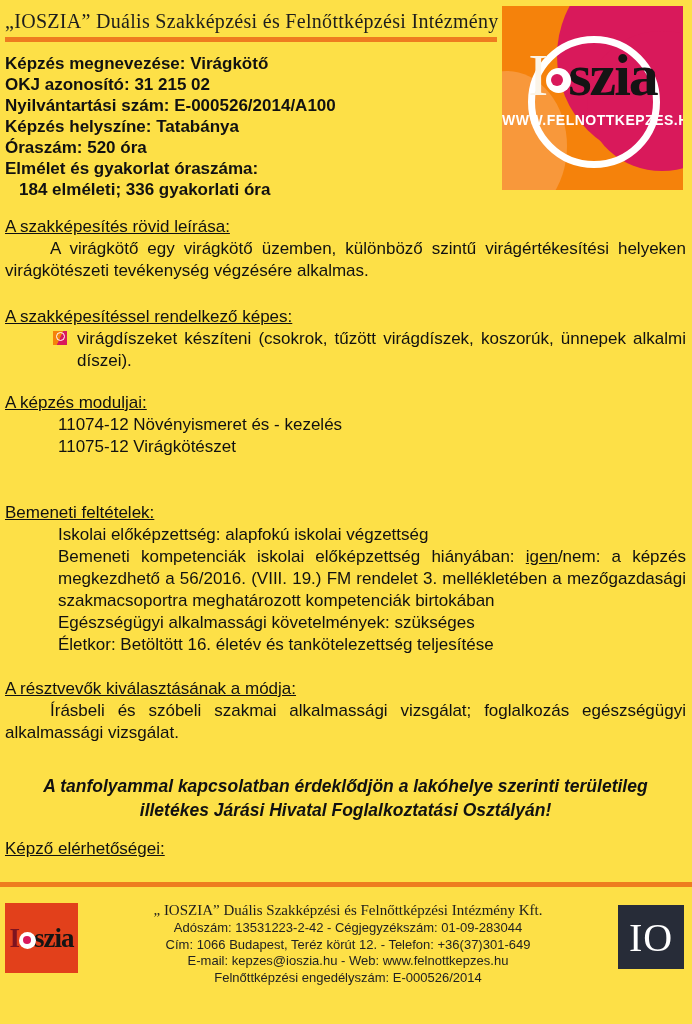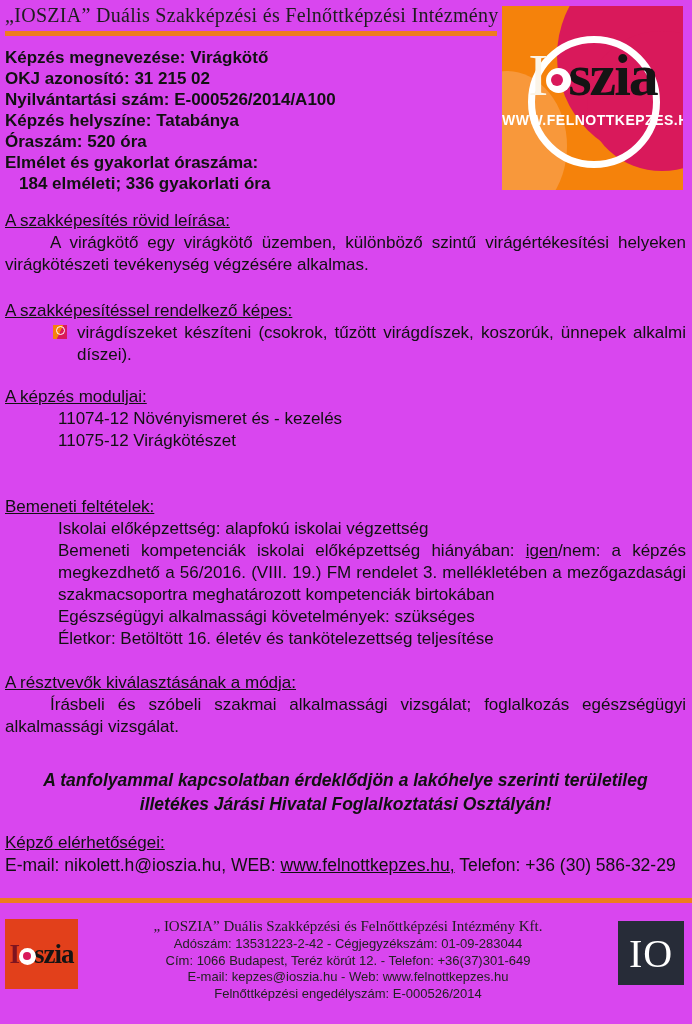--- a/index.html
+++ b/index.html
@@ -1,17 +1,17 @@
 <!DOCTYPE html>
 <html lang="hu"><head>
 <meta charset="utf-8">
 <style>
   * { margin:0; padding:0; box-sizing:border-box; }
   body { background:#ffffff; font-family:"Liberation Sans", sans-serif; color:#111; }
-  .page { position:relative; width:692px; height:1024px; background:#d946ef; overflow:hidden; padding:2px 6px 0 5px; }
+  .page { position:relative; width:692px; height:1024px; background:#fde047; overflow:hidden; padding:8px 6px 0 5px; }
 
   
   .doc-title { font-family:"Liberation Serif", serif; font-weight:normal; font-size:20px; line-height:26px; color:#1d1d1d; letter-spacing:0.3px; }
   .rule { background:#EE7C1F; height:5px; }
   .rule-top { width:492px; margin-top:3px; }
   .rule-bottom { width:692px; margin-left:-5px; margin-top:22px; }
 
   
   .info { margin-top:11px; font-weight:bold; font-size:17px; line-height:21px; width:480px; }
   .info .sub { padding-left:14px; }
@@ -113,21 +113,20 @@
   <div class="body-text indent just"><span>Bemeneti kompetenciák iskolai előképzettség hiányában: </span><span class="ul">igen</span><span>/nem: a képzés megkezdhető a 56/2016. (VIII. 19.)  FM rendelet 3. mellékletében a mezőgazdasági szakmacsoportra meghatározott kompetenciák birtokában</span></div>
   <div class="body-text indent">Egészségügyi alkalmassági követelmények: szükséges</div>
   <div class="body-text indent">Életkor: Betöltött 16. életév és tankötelezettség teljesítése</div>
 
   <h2 class="sec-heading mt22">A résztvevők kiválasztásának a módja:</h2>
   <p class="body-text just first-indent">Írásbeli és szóbeli szakmai alkalmassági vizsgálat; foglalkozás egészségügyi alkalmassági vizsgálat.</p>
 
   <p class="notice">A tanfolyammal kapcsolatban érdeklődjön a lakóhelye szerinti területileg illetékes Járási Hivatal Foglalkoztatási Osztályán!</p>
 
   <h2 class="sec-heading mt16">Képző elérhetőségei:</h2>
-  <div class="body-text" style="font-size:17.5px;"><span>E-mail: nikolett.h@ioszia.hu, WEB: </span><span class="ul">www.felnottkepzes.hu,</span><span> Telefon: +36 (30) 586-32-29</span></div>
 
   <div class="rule rule-bottom"></div>
 
   <div class="footer">
     <div class="logo-small">
       <span class="i">I</span>
       <span class="o-disc">
           <span class="dot"></span>
         </span>
       <span class="szia">szia</span>

